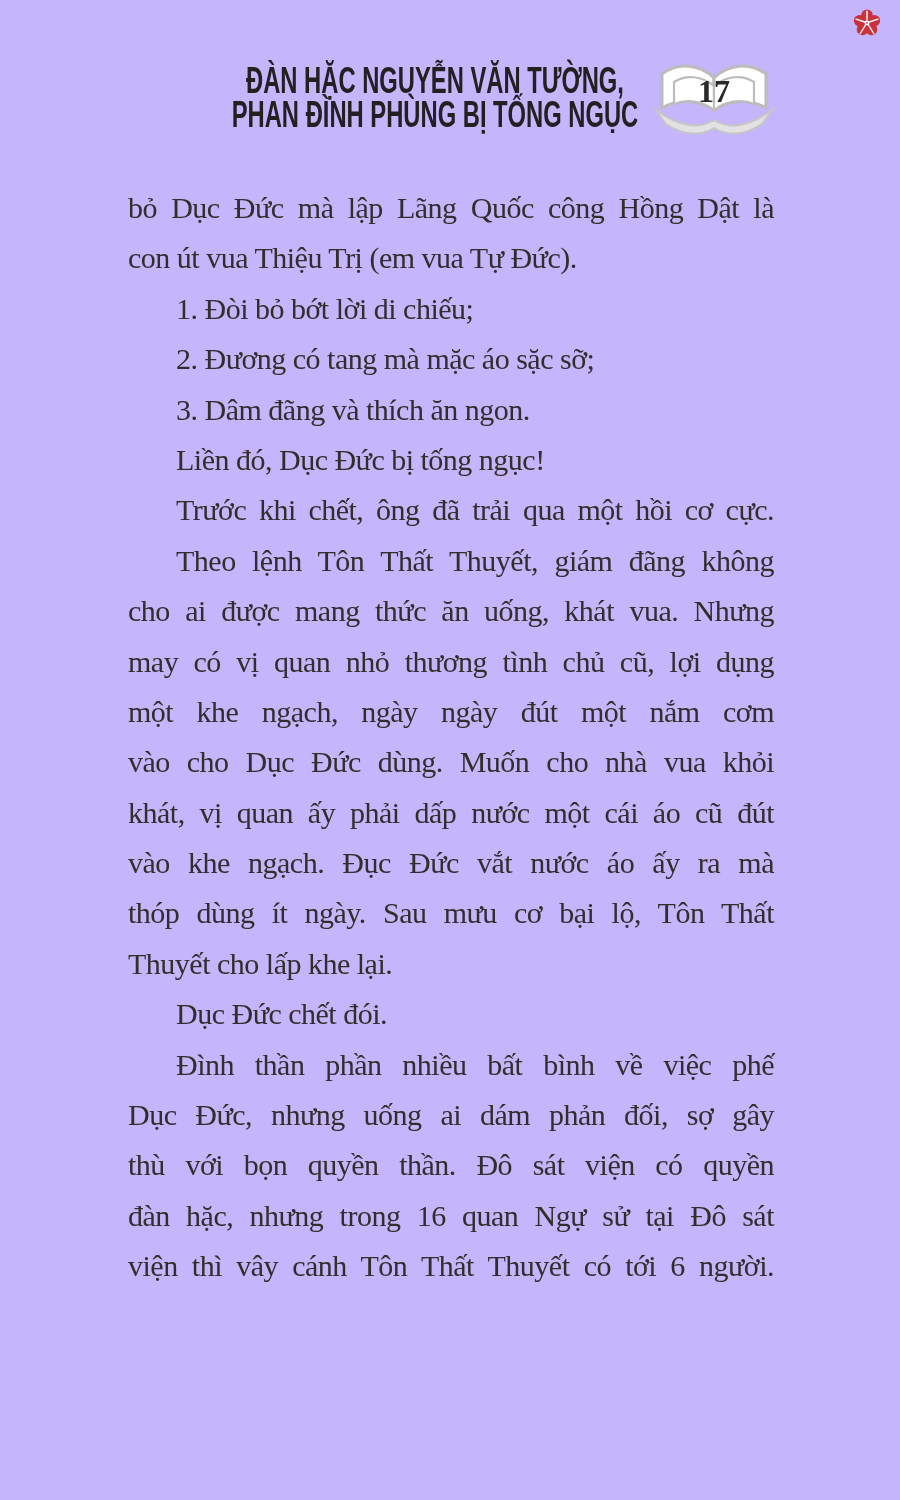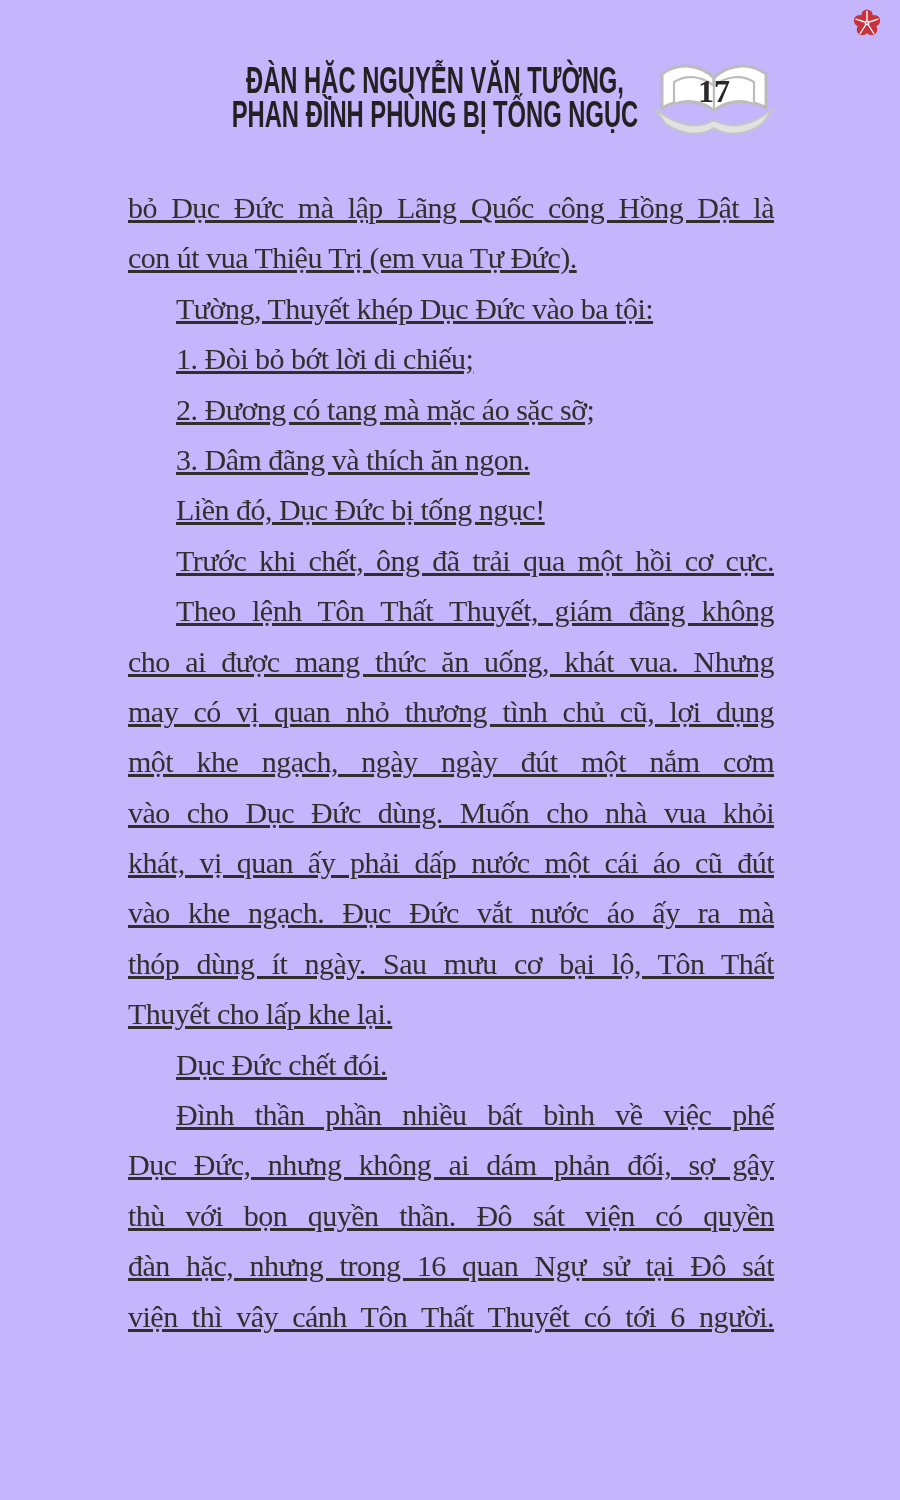--- a/index.html
+++ b/index.html
@@ -49,21 +49,20 @@
   
   .body-text {
     position: absolute;
     left: 128px;
     top: 183px;
     width: 646px;
     font-family: "Liberation Serif", serif;
     font-size: 30px;
     letter-spacing: -0.5px;
     color: #322e2c;
-    text-decoration: underline;
   }
   .line {
     height: 50.4px;
     line-height: 50.4px;
   }
   .line.just {
     text-align: justify;
     text-align-last: justify;
   }
   .line.indent {
@@ -113,36 +112,35 @@
       </g>
 
       <path d="M6 52 C28 70 50 74 66 64 C82 74 104 70 126 52 L114 68 C96 80 78 80 66 72 C54 80 36 80 18 68 Z" fill="#e2e2e2" stroke="#c6c6c6" stroke-width="2" stroke-linejoin="round"></path>
       <text x="66" y="46" text-anchor="middle" font-family="Liberation Serif, serif" font-weight="bold" font-size="32" fill="#2b2828">17</text>
     </svg>
   </div>
 
   <div class="body-text">
       <div class="line just">bỏ Dục Đức mà lập Lãng Quốc công Hồng Dật là</div>
       <div class="line">con út vua Thiệu Trị (em vua Tự Đức).</div>
-      <div class="line indent">Tường, Thuyết khép Dục Đức vào ba tội:</div>
       <div class="line indent">1. Đòi bỏ bớt lời di chiếu;</div>
       <div class="line indent">2. Đương có tang mà mặc áo sặc sỡ;</div>
       <div class="line indent">3. Dâm đãng và thích ăn ngon.</div>
       <div class="line indent">Liền đó, Dục Đức bị tống ngục!</div>
       <div class="line indent just">Trước khi chết, ông đã trải qua một hồi cơ cực.</div>
       <div class="line indent just">Theo lệnh Tôn Thất Thuyết, giám đãng không</div>
       <div class="line just">cho ai được mang thức ăn uống, khát vua. Nhưng</div>
       <div class="line just">may có vị quan nhỏ thương tình chủ cũ, lợi dụng</div>
       <div class="line just">một khe ngạch, ngày ngày đút một nắm cơm</div>
       <div class="line just">vào cho Dục Đức dùng. Muốn cho nhà vua khỏi</div>
       <div class="line just">khát, vị quan ấy phải dấp nước một cái áo cũ đút</div>
       <div class="line just">vào khe ngạch. Đục Đức vắt nước áo ấy ra mà</div>
       <div class="line just">thóp dùng ít ngày. Sau mưu cơ bại lộ, Tôn Thất</div>
       <div class="line">Thuyết cho lấp khe lại.</div>
       <div class="line indent">Dục Đức chết đói.</div>
       <div class="line indent just">Đình thần phần nhiều bất bình về việc phế</div>
-      <div class="line just">Dục Đức, nhưng không ai dám phản đối, sợ gây</div>
+      <div class="line just">Dục Đức, nhưng uống ai dám phản đối, sợ gây</div>
       <div class="line just">thù với bọn quyền thần. Đô sát viện có quyền</div>
       <div class="line just">đàn hặc, nhưng trong 16 quan Ngự sử tại Đô sát</div>
       <div class="line just">viện thì vây cánh Tôn Thất Thuyết có tới 6 người.</div>
     </div>
 
 </div>
 
 </body></html>

